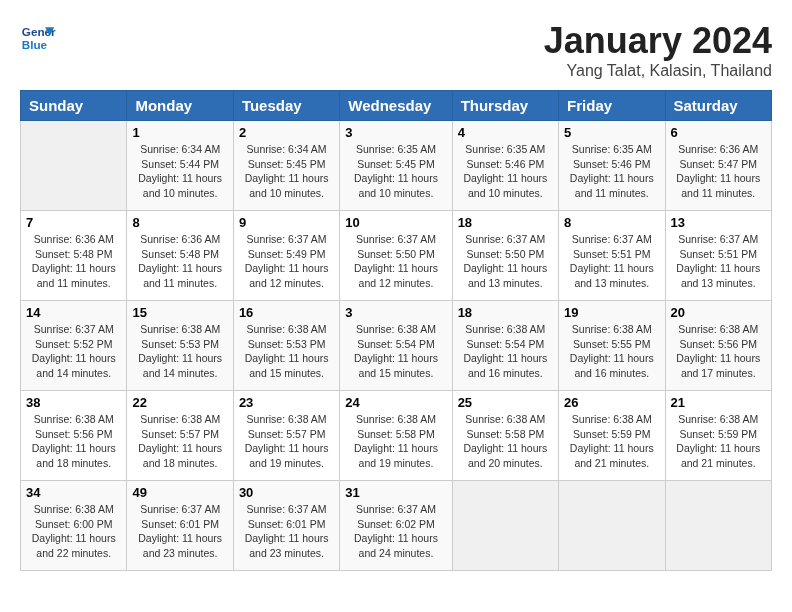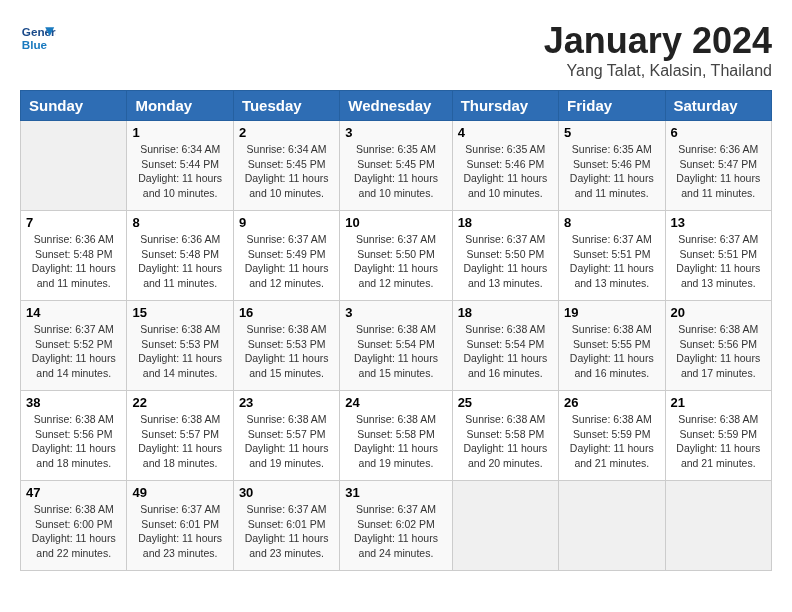--- a/index.html
+++ b/index.html
@@ -295,21 +295,21 @@
         <td>
           <span class="day-number">21</span>
           <div class="day-detail" style="white-space: pre-line;">Sunrise: 6:38 AM
 Sunset: 5:59 PM
 Daylight: 11 hours
 and 21 minutes.</div>
         </td>
       </tr>
       <tr>
         <td>
-          <span class="day-number">47</span>
+          <span class="day-number">34</span>
           <div class="day-detail" style="white-space: pre-line;">Sunrise: 6:38 AM
 Sunset: 6:00 PM
 Daylight: 11 hours
 and 22 minutes.</div>
         </td>
         <td>
           <span class="day-number">49</span>
           <div class="day-detail" style="white-space: pre-line;">Sunrise: 6:37 AM
 Sunset: 6:01 PM
 Daylight: 11 hours

